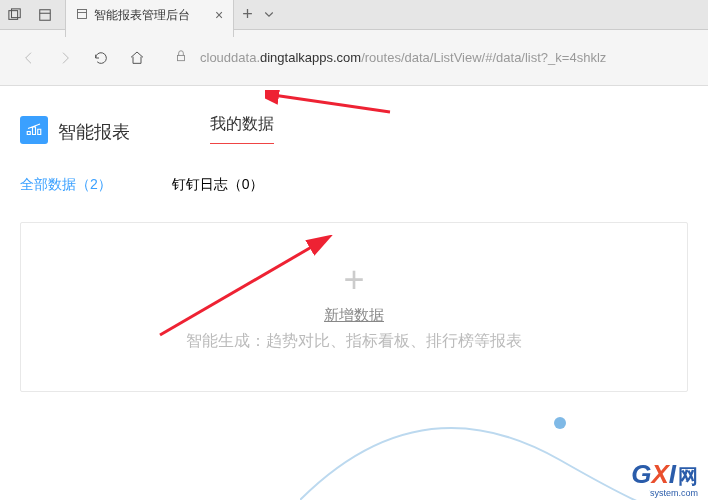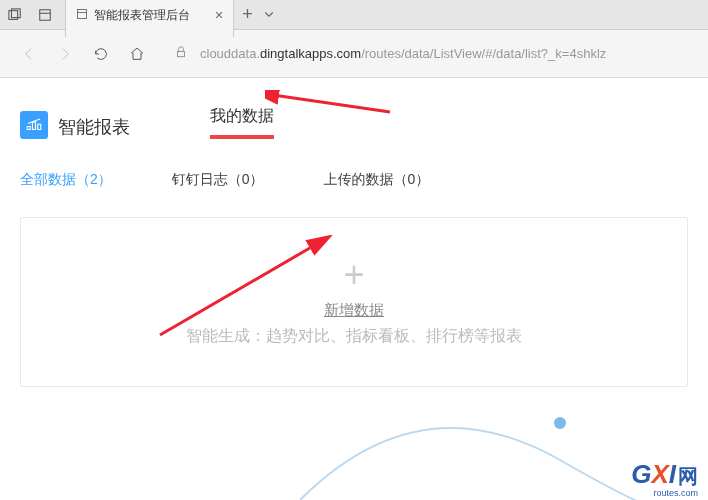--- a/index.html
+++ b/index.html
@@ -7,39 +7,39 @@
     
     .titlebar { height: 30px; background: #e6e6e6; display: flex; align-items: center; border-bottom: 1px solid #ccc; }
     .titlebar-btn { width: 30px; height: 30px; display: flex; align-items: center; justify-content: center; color: #555; }
     .titlebar-btn svg { width: 14px; height: 14px; }
     .tab { height: 44px; background: #f5f5f5; display: flex; align-items: center; padding: 0 10px; margin-left: 5px; border: 1px solid #ccc; border-bottom: none; font-size: 12px; color: #333; }
     .tab-icon { margin-right: 6px; color: #666; }
     .tab-close { margin-left: 25px; color: #666; font-size: 14px; }
     .new-tab { margin-left: 8px; color: #666; font-size: 18px; }
     .tab-chevron { margin-left: 10px; color: #666; }
     
-    .addrbar { height: 48px; background: #f5f5f5; display: flex; align-items: center; padding: 0 15px; border-bottom: 1px solid #ddd; }
+    .addrbar { height: 56px; background: #f5f5f5; display: flex; align-items: center; padding: 0 15px; border-bottom: 1px solid #ddd; }
     .nav-btn { width: 28px; height: 28px; display: flex; align-items: center; justify-content: center; color: #555; margin-right: 8px; }
     .nav-btn.disabled { color: #bbb; }
     .nav-btn svg { width: 16px; height: 16px; }
     .url-box { flex: 1; display: flex; align-items: center; margin-left: 15px; font-size: 13px; }
     .lock-icon { color: #888; margin-right: 12px; }
     .url-text { color: #999; }
     .url-text .domain { color: #333; }
     
     .content { padding: 20px 20px 0 20px; }
     
     .brand-row { display: flex; align-items: flex-end; }
     .brand-icon { width: 28px; height: 28px; background: #3aa0ff; border-radius: 3px; display: flex; align-items: center; justify-content: center; margin-right: 10px; }
     .brand-icon svg { width: 18px; height: 18px; fill: #fff; }
     .brand-text { font-size: 18px; color: #333; margin-right: 80px; }
-    .nav-link { font-size: 16px; color: #333; padding: 8px 0; border-bottom: 4px solid #ef4444; }
+    .nav-link { font-size: 16px; color: #333; padding: 8px 0; border-bottom: 1px solid #ef4444; }
     
     .subtabs { display: flex; align-items: flex-end; margin-top: 32px; font-size: 14px; }
-    .subtab { margin-right: 60px; color: #404040; }
+    .subtab { margin-right: 60px; color: #000000; }
     .subtab.active { color: #3aa0ff; }
     
     .card { margin-top: 28px; border: 1px solid #e8e8e8; border-radius: 2px; height: 170px; display: flex; flex-direction: column; align-items: center; justify-content: center; }
     .plus-icon { color: #ccc; font-size: 36px; font-weight: 200; line-height: 1; margin-bottom: 8px; }
     .card-title { font-size: 15px; color: #888; margin-bottom: 6px; text-decoration: underline; }
     .card-desc { font-size: 16px; color: #bbb; }
     
     .arrow1 { position: absolute; pointer-events: none; }
     .arrow2 { position: absolute; pointer-events: none; }
     
@@ -127,21 +127,20 @@
           <path d="M3 18 L3 14 L7 14 L7 18 Z M10 18 L10 8 L14 8 L14 18 Z M17 18 L17 11 L21 11 L21 18 Z M4 10 L20 4" stroke="#fff" stroke-width="1.5" fill="none"></path>
         </svg>
     </div>
     <div class="brand-text">智能报表</div>
     <div class="nav-link">我的数据</div>
   </div>
 
   <div class="subtabs">
     <div class="subtab active">全部数据（2）</div>
     <div class="subtab">钉钉日志（0）</div>
-    <div class="subtab">上传的数据（0）</div>
   </div>
 
   <div class="card">
     <div class="plus-icon">+</div>
     <div class="card-title">新增数据</div>
     <div class="card-desc">智能生成：趋势对比、指标看板、排行榜等报表</div>
   </div>
 </div>
 
 <svg class="arrow1" style="left:265px; top:90px;" width="130" height="30">
@@ -166,13 +165,13 @@
   <path d="M0 100 Q 120 -20 260 60 T 350 90" fill="none" stroke="#bcd9ef" stroke-width="2"></path>
   <circle cx="260" cy="23" r="6" fill="#7fb9e6"></circle>
 </svg>
 
 <div class="watermark">
   <span class="wm-g">G</span>
     <span class="wm-x">X</span>
     <span class="wm-i">I</span>
     <span class="wm-text">网</span>
 </div>
-<div class="wm-sub">routes.com</div>
+<div class="wm-sub">system.com</div>
 
 </body></html>

